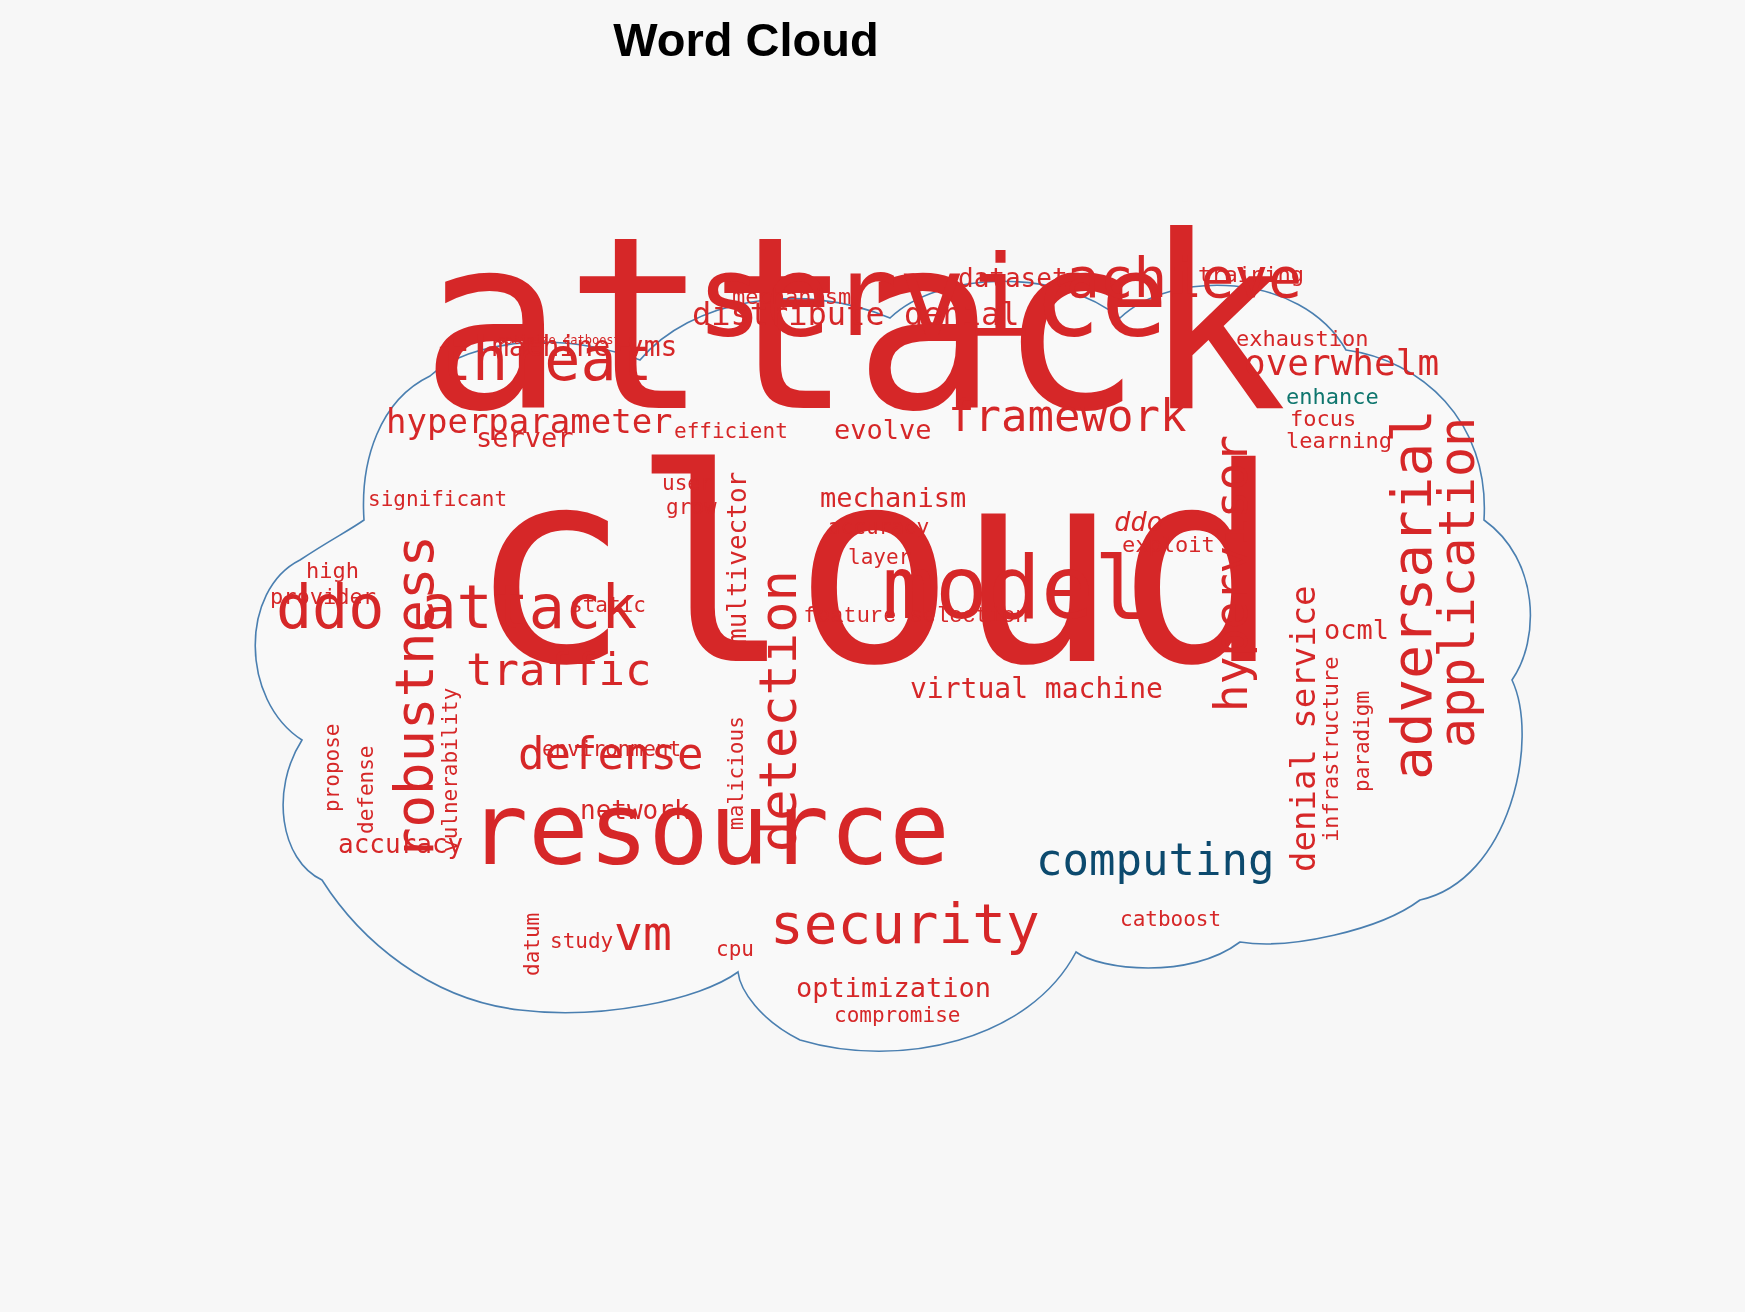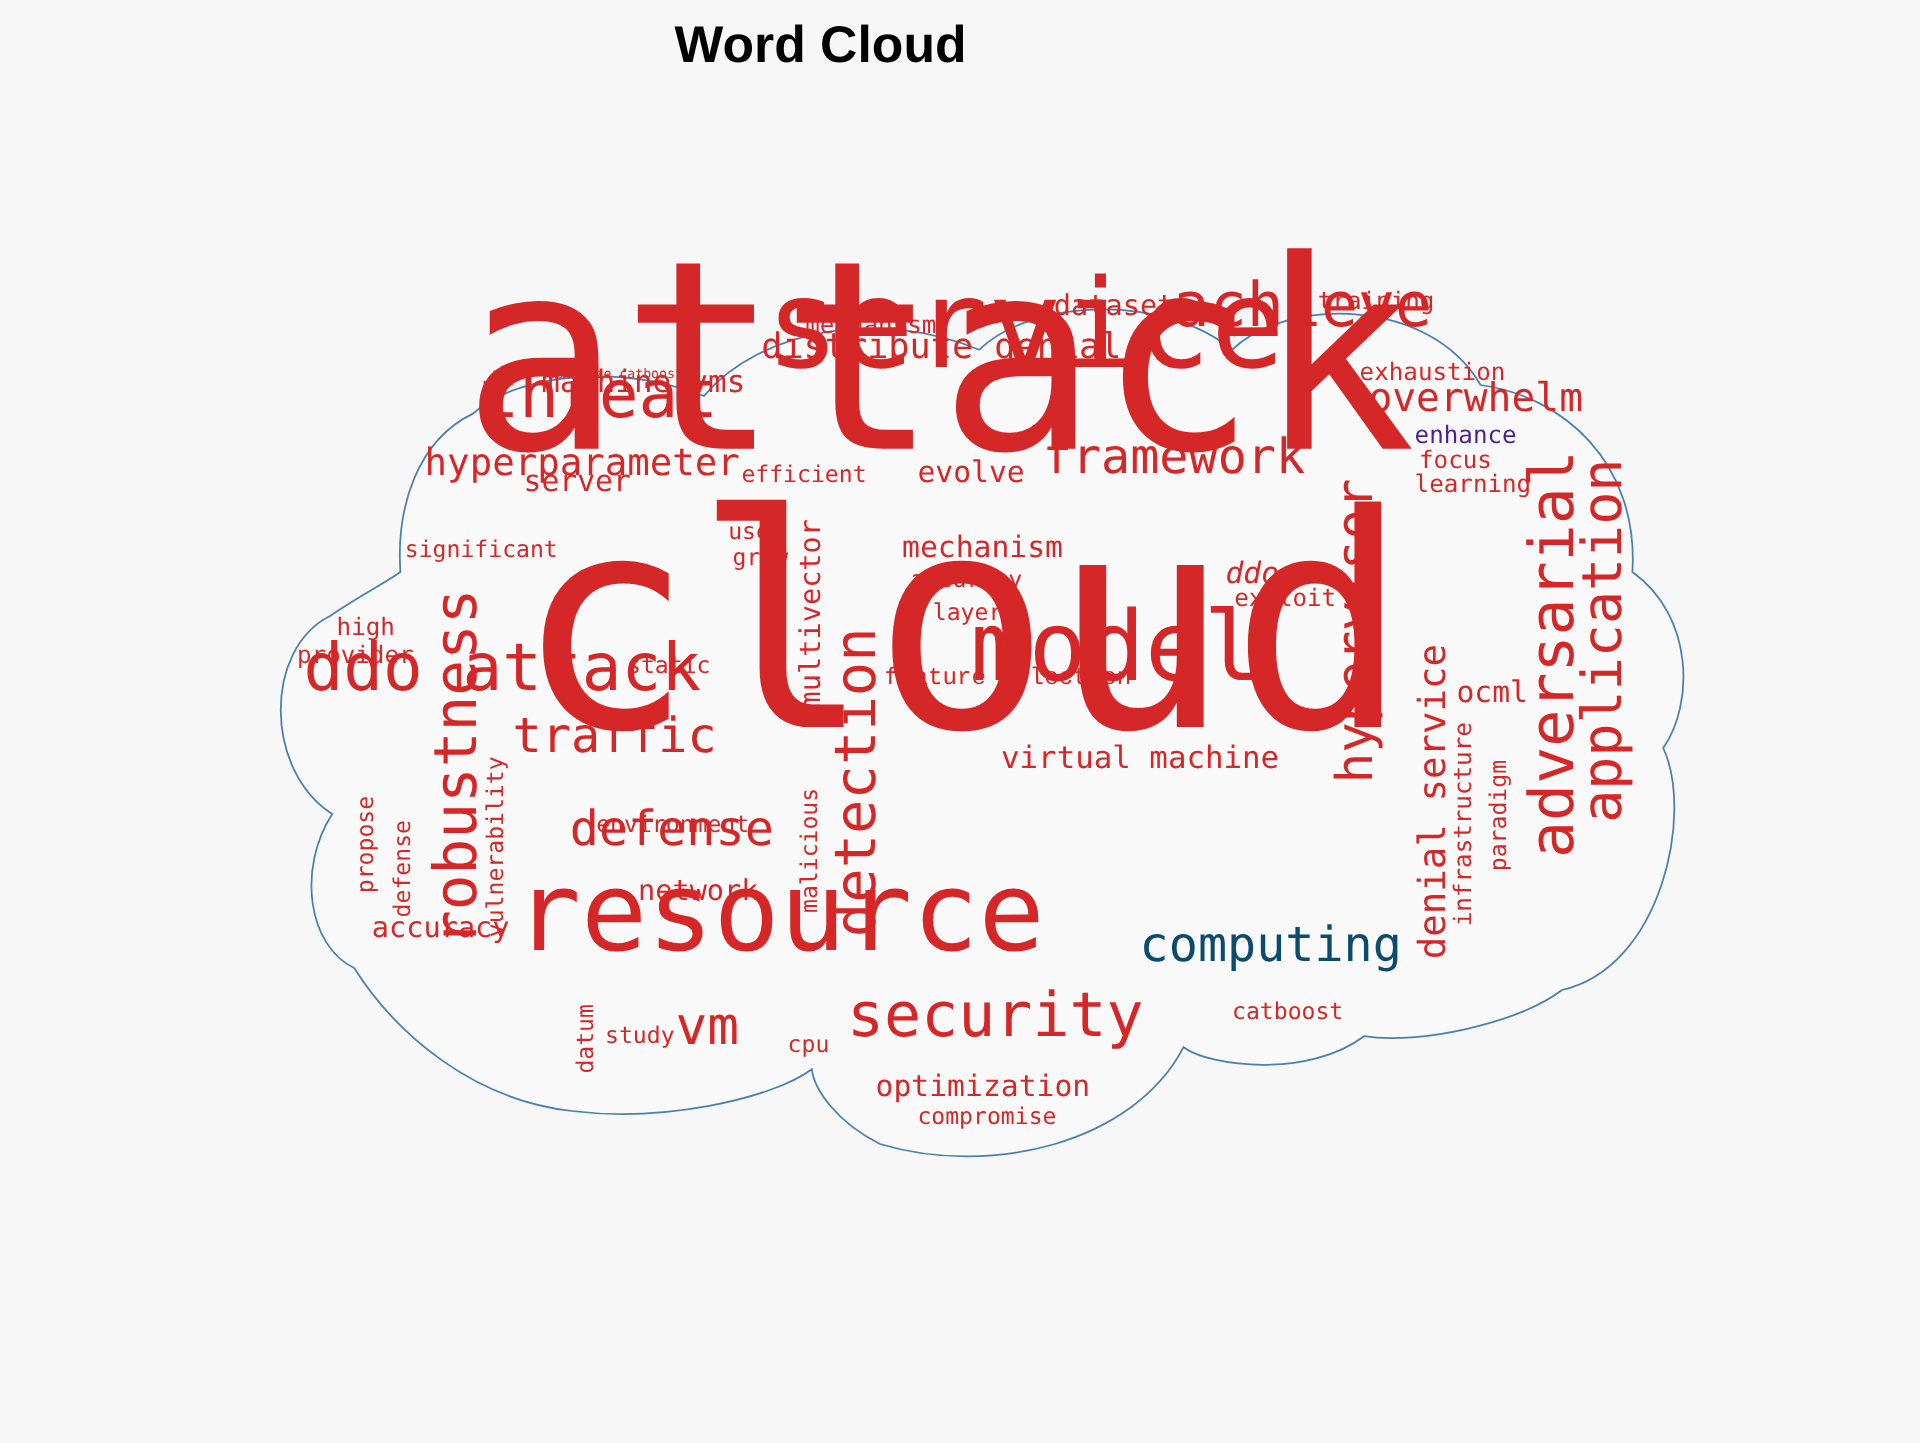--- a/index.html
+++ b/index.html
@@ -63,21 +63,21 @@
       <div class="w" style="font-size: 32px; color: rgb(214, 39, 40); left: 692px; top: 297.76px;">distribute denial</div>
       <div class="w" style="font-size: 28px; color: rgb(214, 39, 40); left: 492px; top: 333.04px;">machine vms</div>
       <div class="w" style="font-size: 34px; color: rgb(214, 39, 40); left: 386px; top: 403.86px;">hyperparameter</div>
       <div class="w" style="font-size: 27px; color: rgb(214, 39, 40); left: 476px; top: 423.86px;">server</div>
       <div class="w" style="font-size: 26px; color: rgb(214, 39, 40); left: 958px; top: 264.68px;">dataset</div>
       <div class="w" style="font-size: 22px; color: rgb(214, 39, 40); left: 1198px; top: 263.96px;">training</div>
       <div class="w" style="font-size: 22px; color: rgb(214, 39, 40); left: 732px; top: 285.96px;">mechanism</div>
       <div class="w" style="font-size: 12px; color: rgb(214, 39, 40); left: 498px; top: 334.16px;">optimize catboost</div>
       <div class="w" style="font-size: 22px; color: rgb(214, 39, 40); left: 1236px; top: 327.96px;">exhaustion</div>
       <div class="w" style="font-size: 36px; color: rgb(214, 39, 40); left: 1244px; top: 345.04px;">overwhelm</div>
-      <div class="w" style="font-size: 22px; color: #4c1d95; left: 1286px; top: 385.96px;">enhance</div>
+      <div class="w" style="font-size: 22px; color: #0f766e; left: 1286px; top: 385.96px;">enhance</div>
       <div class="w" style="font-size: 22px; color: rgb(214, 39, 40); left: 1290px; top: 407.96px;">focus</div>
       <div class="w" style="font-size: 22px; color: rgb(214, 39, 40); left: 1286px; top: 429.96px;">learning</div>
       <div class="w" style="font-size: 21px; color: rgb(214, 39, 40); left: 674px; top: 420.78px;">efficient</div>
       <div class="w" style="font-size: 27px; color: rgb(214, 39, 40); left: 834px; top: 415.86px;">evolve</div>
       <div class="w v" style="font-size: 26px; color: rgb(214, 39, 40); left: 724px; top: 644px;">multivector</div>
       <div class="w" style="font-size: 21px; color: rgb(214, 39, 40); left: 662px; top: 472.78px;">user</div>
       <div class="w" style="font-size: 21px; color: rgb(214, 39, 40); left: 666px; top: 496.78px;">grow</div>
       <div class="w" style="font-size: 27px; color: rgb(214, 39, 40); left: 820px; top: 483.86px;">mechanism</div>
       <div class="w" style="font-size: 21px; color: rgb(214, 39, 40); left: 828px; top: 516.78px;">accuracy</div>
       <div class="w" style="font-size: 21px; color: rgb(214, 39, 40); left: 848px; top: 546.78px;">layer</div>

